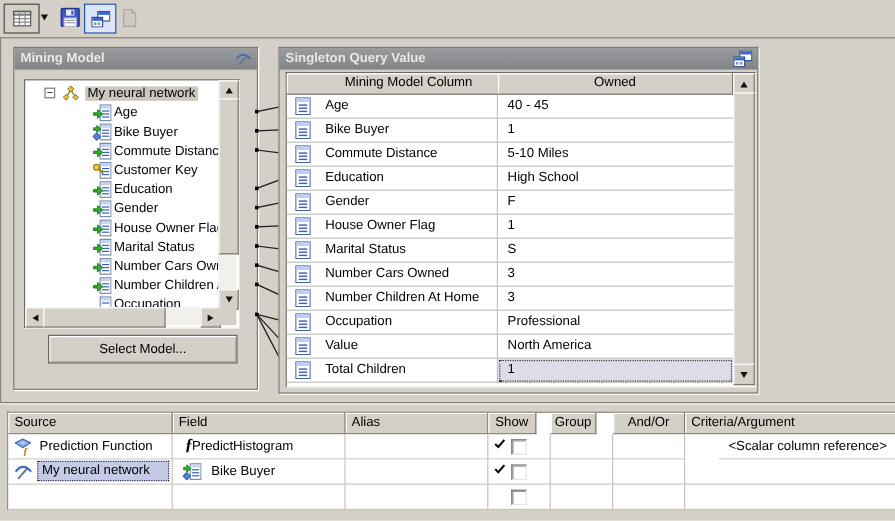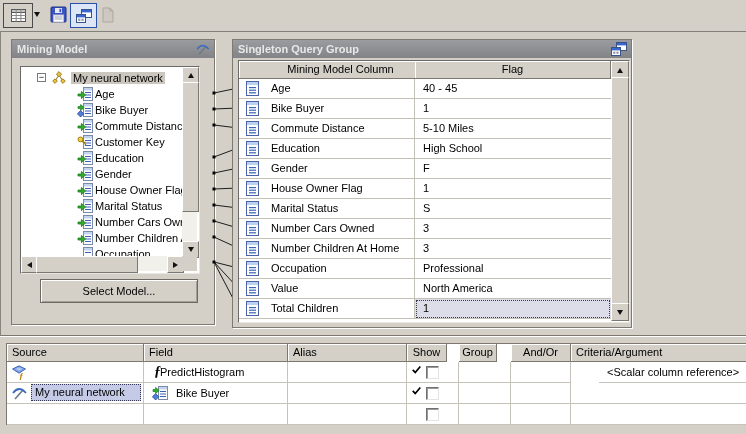--- a/index.html
+++ b/index.html
@@ -320,34 +320,34 @@
           <rect x="30" y="195.5" width="3" height="3"></rect>
         <rect x="30" y="215.5" width="3" height="3"></rect>
           <rect x="30" y="235.5" width="3" height="3"></rect>
         <rect x="30" y="255.5" width="3" height="3"></rect>
           <rect x="30" y="275.5" width="3" height="3"></rect>
       </g>
     </svg>
 
     <div class="abs panel" style="left:231px;top:8px;width:398px;height:287px">
       <div class="ptitle">
-        <span>Singleton Query Group</span>
+        <span>Singleton Query Value</span>
         <svg class="abs" style="right:4px;top:2px" width="16" height="14" viewBox="0 0 16 14">
           <rect x="5.5" y="0.5" width="10" height="8" fill="#fff" stroke="#38538c"></rect>
           <rect x="6" y="1" width="9" height="2.4" fill="#3a66d0"></rect>
           <rect x="0.5" y="5.5" width="9" height="8" fill="#fff" stroke="#38538c"></rect>
           <rect x="1" y="6" width="8" height="2.4" fill="#3a66d0"></rect>
           <rect x="2.2" y="9.6" width="2.2" height="2.2" fill="#8d96ad"></rect>
           <rect x="5.4" y="9.6" width="2.2" height="2.2" fill="#8d96ad"></rect>
         </svg>
       </div>
 
       <div class="abs" style="left:5px;top:20px;width:390px;height:261px;background:#fff;border:1px solid;border-color:#6a6a6a #e9e7e1 #e9e7e1 #6a6a6a">
         <div class="sq-hcell" style="left:0;width:204px">Mining Model Column</div>
-        <div class="sq-hcell" style="left:176px;width:196px">Flag</div>
+        <div class="sq-hcell" style="left:176px;width:196px">Owned</div>
 
         <div class="sq-row" style="top:18px">
           <div class="sq-name">
               <svg width="13" height="15" viewBox="0 0 13 15">
                 <rect x="0.5" y="0.5" width="12" height="14" fill="#fff" stroke="#4a62a8"></rect>
                 <rect x="1" y="1" width="11" height="3" fill="#bcd0f2"></rect>
                 <rect x="3" y="6" width="7" height="1.2" fill="#3b62b4"></rect>
                 <rect x="3" y="8.6" width="7" height="1.2" fill="#3b62b4"></rect>
                 <rect x="3" y="11.2" width="7" height="1.2" fill="#3b62b4"></rect>
               </svg>
@@ -525,20 +525,21 @@
         <div class="g-hcell" style="left:564px;width:176px">Criteria/Argument</div>
       </div>
 
       <div class="g-row" style="top:18px">
         <div class="g-cell" style="left:0;width:137px">
           <svg width="16" height="16" viewBox="0 0 16 16">
             <path d="M1.5 5 L8 1.8 L14.5 5 L8 9.2 Z" fill="#7ba3e8" stroke="#2d4f9e" stroke-width=".8"></path>
             <path d="M4.6 5 L8 3.4 L11.4 5 L8 6.8 Z" fill="#b2c9f4"></path>
             <text x="8" y="15" font-size="9" font-style="italic" font-weight="bold" fill="#b8860b" font-family="'Liberation Serif',serif">ƒ</text>
           </svg>
+          <span class="gtext">Prediction Function</span>
         </div>
         <div class="g-cell" style="left:137px;width:144px">
           <span class="fglyph abs" style="left:10px;top:0">ƒ</span>
           <span class="gtext" style="left:16px">PredictHistogram</span>
         </div>
         <div class="g-cell" style="left:281px;width:119px"></div>
         <div class="g-cell" style="left:400px;width:52px;display:flex;align-items:center;justify-content:center">
           <span class="cb">
             <svg width="11" height="11" viewBox="0 0 13 13">
                 <polyline points="2,7 5,10 11,3" fill="none" stroke="#000" stroke-width="2"></polyline>

